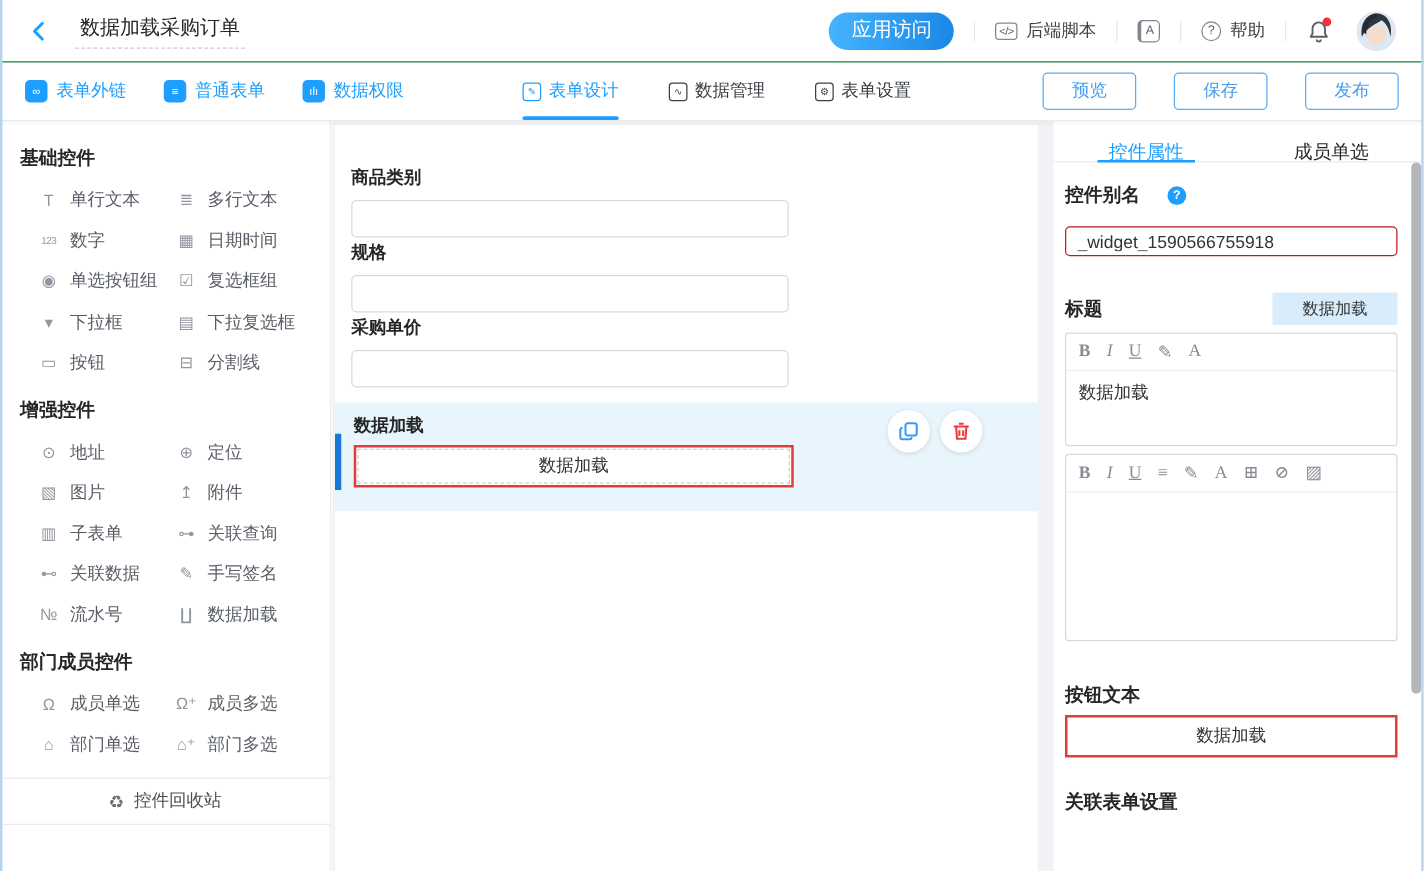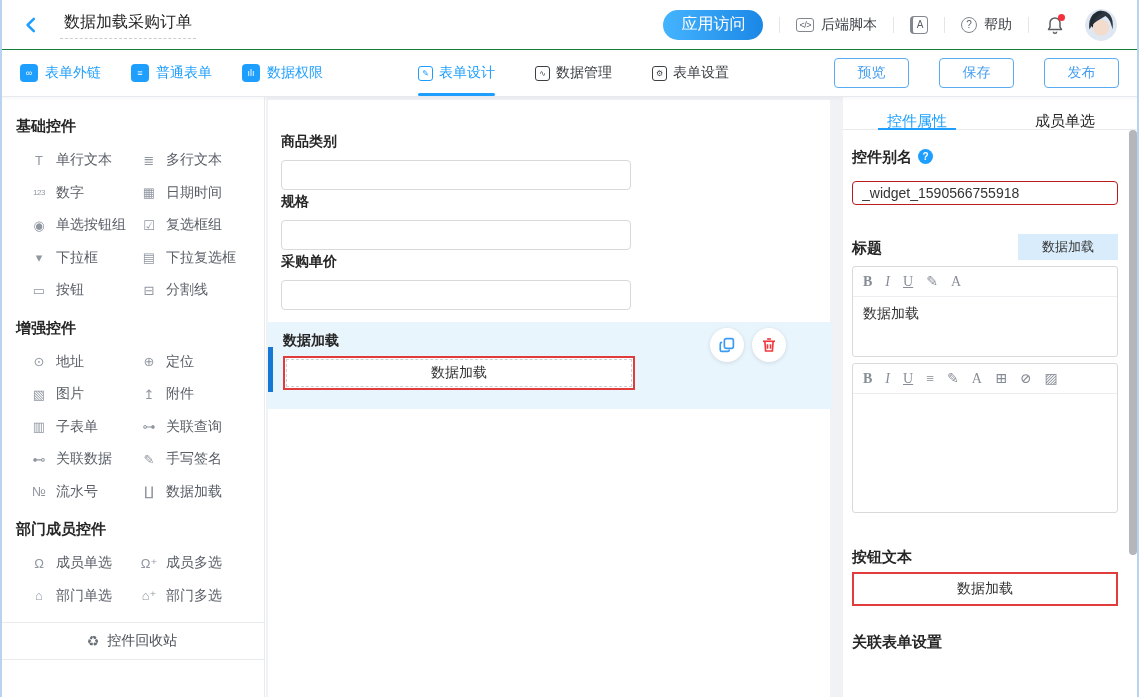--- a/index.html
+++ b/index.html
@@ -99,21 +99,21 @@
   .panel { position:absolute; left:843px; right:0; top:97px; bottom:0; background:#fff;
     padding:0 21px 0 9px; overflow:hidden; }
   .panel-tabs { display:flex; height:33px; margin:0 -21px 0 -9px;
     border-bottom:1px solid #e8eaed; }
   .panel-tab { flex:1; display:flex; align-items:center; justify-content:center;
     font-size:15px; color:#262626; cursor:pointer; position:relative;margin-top:16px; }
   .panel-tab.active { color:#1e9fff; }
   .panel-tab.active::after { content:""; position:absolute; bottom:-1px; left:50%;
     transform:translateX(-50%); width:78px; height:2px; background:#1e9fff; }
   .p-label { font-size:15px; font-weight:700; color:#262626; height:21px; line-height:21px; }
-  .alias-row { margin-top:16px; display:flex; align-items:center; gap:6px; }
+  .alias-row { margin-top:16px; display:flex; align-items:center; gap:22px; }
   .q-circle { width:15px; height:15px; border-radius:50%; background:#1e9fff; color:#fff;
     font-size:10px; font-weight:700; display:flex; align-items:center; justify-content:center;
     cursor:pointer; }
   .alias-input { margin-top:14px; width:100%; height:24px; border:1px solid #b91c1c;
     border-radius:4px; padding:0 9px; color:#333;
     font:14px "Liberation Sans","DejaVu Sans",sans-serif; }
   .title-row { margin-top:29px; display:flex; align-items:center; justify-content:space-between; }
   .title-badge { width:100px; height:26px; background:#d8ecfb; color:#333; font-size:13px;
     display:flex; align-items:center; justify-content:center; cursor:pointer; }
   .editor { border:1px solid #d9d9d9; border-radius:3px; }

